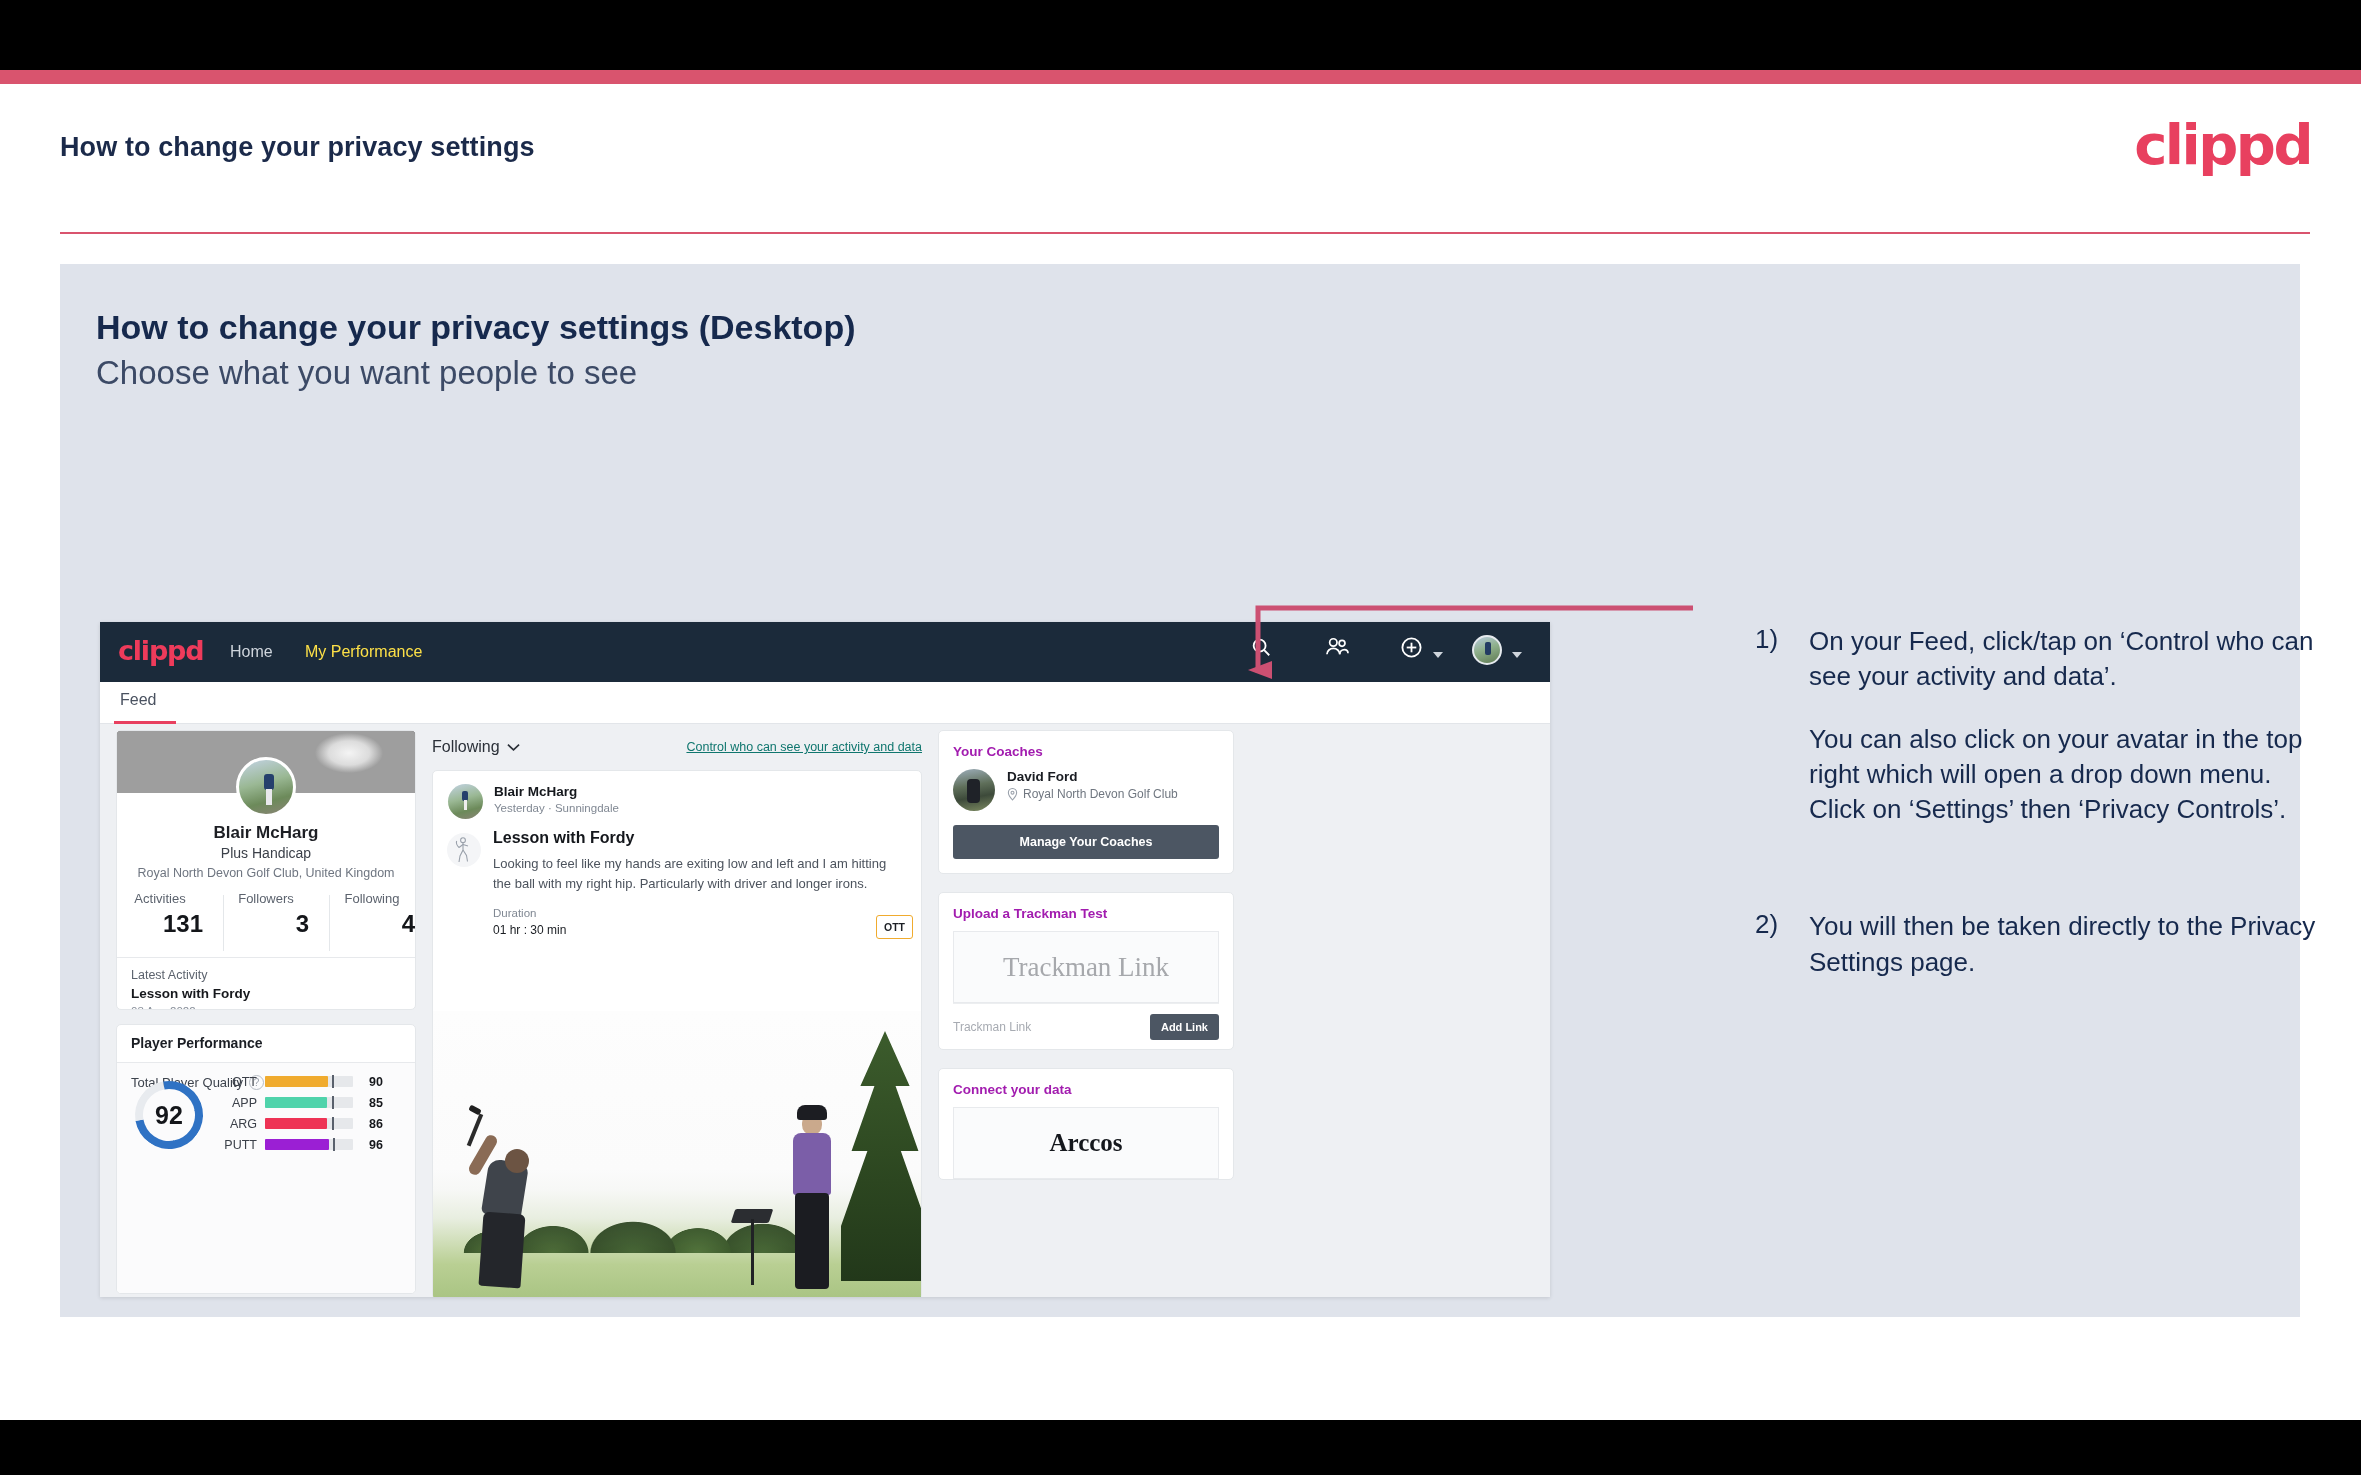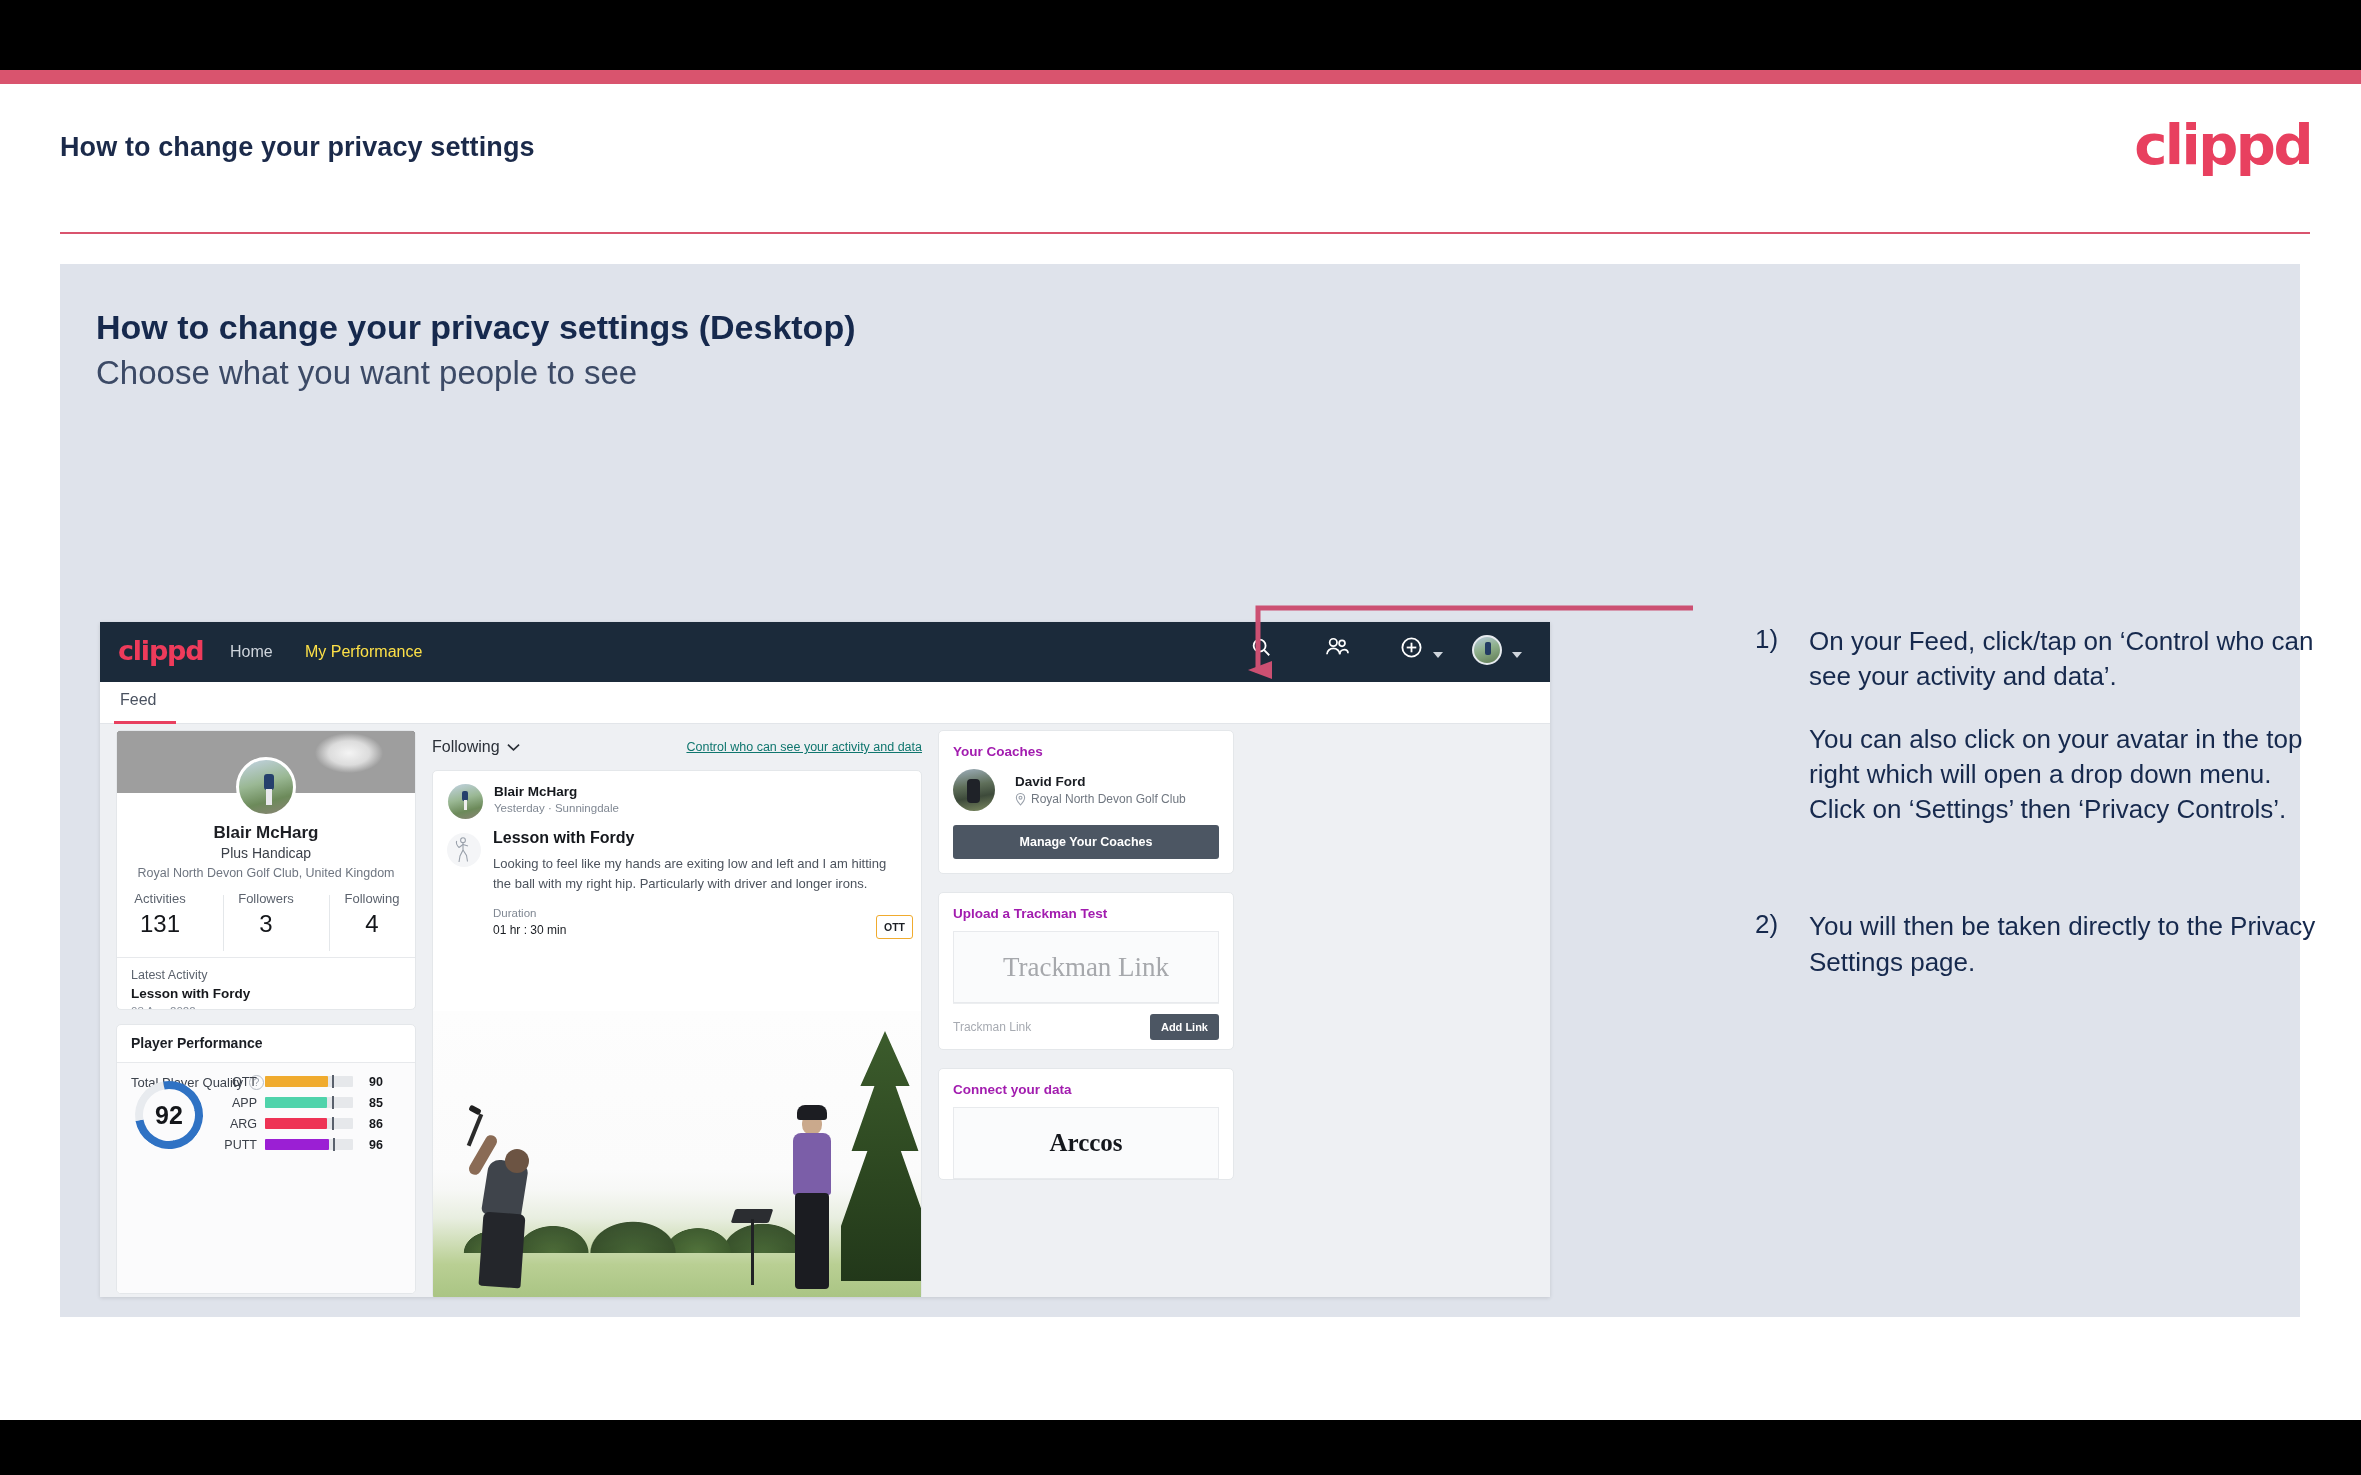--- a/index.html
+++ b/index.html
@@ -128,21 +128,21 @@
   .pavatar .body { position:absolute; left:25px; top:14px; width:10px; height:16px; background:#25406c; border-radius:3px;}
   .pavatar .legs { position:absolute; left:27px; top:29px; width:6px; height:16px; background:#e9e9ec;}
   .pname { position:absolute; left:0; right:0; top:92px; text-align:center; font-size:17px; font-weight:700; color:#1d1f24; }
   .phcap { position:absolute; left:0; right:0; top:114px; text-align:center; font-size:14px; color:#3b4049; }
   .pclub { position:absolute; left:0; right:0; top:135px; text-align:center; font-size:12.5px; color:#6e7580; }
 
   .stats { position:absolute; left:0; top:160px; width:100%; height:64px; display:flex;gap:20px; }
   .stat { flex:1; text-align:center; position:relative; }
   .stat + .stat::before { content:""; position:absolute; left:0; top:4px; bottom:4px; width:1px; background:#e4e7ea; }
   .stat .lab { font-size:13px; color:#5c636e; }
-  .stat .val { font-size:24px; font-weight:400; color:#14161a; margin-top:4px; }
+  .stat .val { font-size:24px; font-weight:700; color:#14161a; margin-top:4px;text-align:right; }
 
   .latest { position:absolute; left:0; top:226px; width:100%; border-top:1px solid #e7e9ec; padding:10px 14px; }
   .latest .l1 { font-size:12.5px; color:#5c636e; }
   .latest .l2 { font-size:13.5px; font-weight:700; color:#16181c; margin-top:4px; }
   .latest .l3 { font-size:11.5px; color:#878e99; margin-top:4px; }
 
   .perf-card { position:absolute; left:16px; top:300px; width:300px; height:270px; overflow:hidden; }
   .perf-head { height:38px; border-bottom:1px solid #e7e9ec; padding:10px 14px; font-size:14px; font-weight:700; color:#1b1e24; }
   .perf-body { background:#fbfbfc; height:232px; padding:12px 14px; }
   .tpq { font-size:13px; color:#3d434d; display:flex; align-items:center; gap:6px; }
@@ -210,21 +210,21 @@
   .golfer-b .head { position:absolute; left:17px; top:14px; width:20px; height:22px; border-radius:45%; background:#caa98c; }
   .golfer-b .torso { position:absolute; left:8px; top:34px; width:38px; height:62px; background:#7b5ea8; border-radius:8px 8px 3px 3px; }
   .golfer-b .legs { position:absolute; left:10px; top:94px; width:34px; height:96px; background:#1b1c21; border-radius:4px; }
   .tripod { position:absolute; left:318px; bottom:14px; width:3px; height:66px; background:#202225; }
   .tripod-top { position:absolute; left:300px; bottom:76px; width:38px; height:14px; background:#2b2d31; transform:skewX(-18deg); border-radius:2px; }
 
   
   .rightcol { position:absolute; left:838px; top:6px; width:296px; }
   .rcard { background:#fff; border:1px solid #e4e7ea; border-radius:5px; margin-bottom:18px; }
   .rc-title { font-size:13.5px; font-weight:700; color:#a21caf; padding:13px 14px 6px 14px; }
-  .coach-row { display:flex; gap:20px; align-items:center; padding:4px 14px 0 14px; }
+  .coach-row { display:flex; gap:12px; padding:4px 14px 0 14px; }
   .coach-av { width:42px; height:42px; border-radius:50%; flex:0 0 42px; overflow:hidden;
               background:linear-gradient(170deg,#9fb0bd 0%,#5f6f5a 40%,#3d4a3a 65%,#7e8c63 100%); position:relative; }
   .coach-av .p { position:absolute; left:14px; top:10px; width:13px; height:24px; background:#1f2228; border-radius:4px; }
   .coach-name { font-size:13.5px; font-weight:700; color:#191c22; }
   .coach-club { font-size:12px; color:#707780; margin-top:3px; display:flex; align-items:center; gap:5px; }
   .manage-btn { margin:14px; height:34px; background:#4c5663; color:#fff; font-size:12.5px; font-weight:700;
                 display:flex; align-items:center; justify-content:center; border-radius:3px; }
   .tm-box { margin:4px 14px 0 14px; height:72px; border:1px solid #e8eaed; background:#fafbfc;
             display:flex; align-items:center; justify-content:center;
             font-family:"Liberation Serif", serif; font-size:27px; color:#a6a8ac; }

